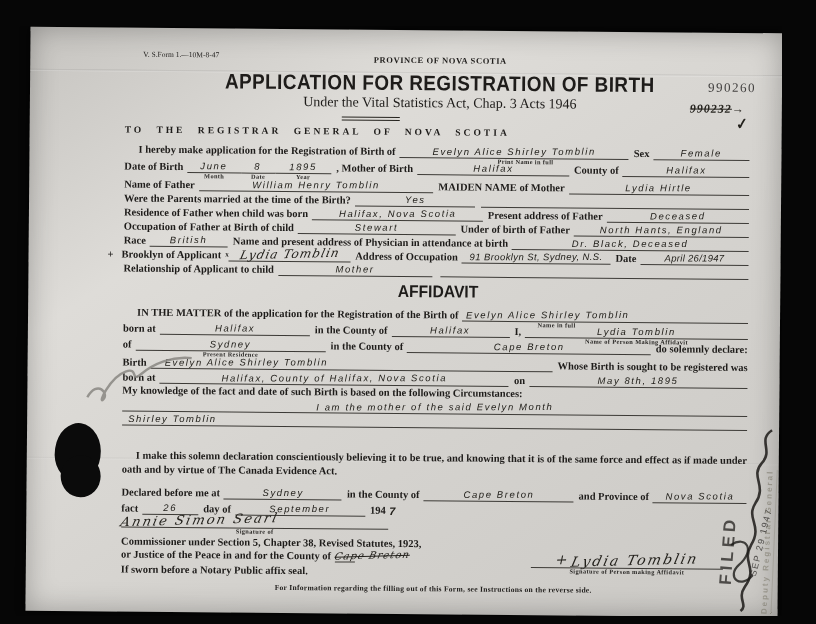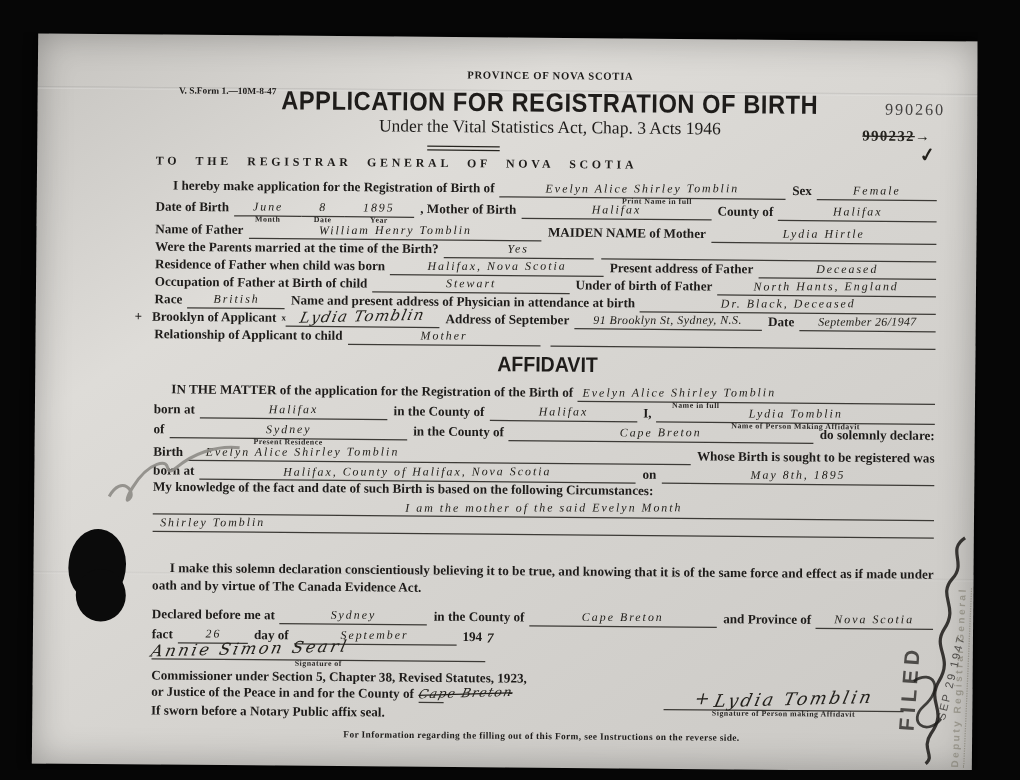--- a/index.html
+++ b/index.html
@@ -23,21 +23,21 @@
     display:flex; align-items:flex-end; white-space:nowrap;
     font-size:10.5px; font-weight:bold; line-height:12px;
   }
   .lbl { padding:0 4px 0 0; }
   .lbl.pl { padding-left:5px; }
   .blank {
     border-bottom:1px solid #3c3a36; text-align:center; position:relative;
     font-weight:normal; min-width:20px;
   }
   .hw {
-    font-family:Liberation Serif, serif; font-style:italic;
+    font-family:Liberation Sans, sans-serif; font-style:italic;
     font-size:9.5px; letter-spacing:1.6px; color:#23211c;
     display:inline-block; transform:rotate(-.6deg);
   }
   .sig {
     font-family:"DejaVu Serif", serif; font-style:italic;
     font-size:12px; letter-spacing:1px; color:#23211c;
     display:inline-block; transform:skewX(-14deg) rotate(-2deg);
   }
   .sub {
     position:absolute; top:100%; left:0; right:0; margin-top:0px;
@@ -49,31 +49,31 @@
   .plain { position:absolute; left:95px; right:32px; font-size:10.5px; font-weight:bold; }
 </style>
 </head>
 <body>
 
 <div id="paper">
 
   <div class="crease" style="top:42px"></div>
   <div class="crease" style="top:430px; opacity:.5"></div>
 
-  <span class="abs" style="left:113px; top:40px; font-size:7.5px; font-weight:bold;">V. S.Form 1.—10M-8-47</span>
+  <span class="abs" style="left:113px; top:22px; font-size:7.5px; font-weight:normal;">V. S.Form 1.—10M-8-47</span>
   <span class="abs" style="left:80px; top:25px; width:660px; text-align:center; font-size:8.5px; font-weight:bold; letter-spacing:.6px;">PROVINCE OF NOVA SCOTIA</span>
 
   <div class="abs" style="left:80px; top:41px; width:660px; text-align:center;">
     <span style="display:inline-block; transform:scaleX(.9); font-family:'Liberation Sans',sans-serif; font-weight:bold; font-size:21px; letter-spacing:.5px;">APPLICATION FOR REGISTRATION OF BIRTH</span>
   </div>
   <div class="abs" style="left:80px; top:65px; width:660px; text-align:center; font-size:14px;">Under the Vital Statistics Act, Chap. 3 Acts 1946</div>
   <div class="abs" style="left:312px; top:87px; width:58px; height:2px; border-top:1px solid #26241f; border-bottom:1px solid #26241f;"></div>
 
   <span class="abs" style="left:678px; top:47px; font-size:13px; letter-spacing:1.5px; color:#434140;">990260</span>
-  <span class="abs" style="left:660px; top:69px; font-size:12px; font-weight:bold; letter-spacing:1px; color:#26241f;"><span class="struck">990232</span><span>→</span></span>
+  <span class="abs" style="left:660px; top:69px; font-size:12px; font-weight:bold; letter-spacing:1px; color:#26241f;font-style:italic;"><span class="struck">990232</span><span>→</span></span>
   <span class="abs" style="left:706px; top:82px; font-size:15px; font-weight:bold; transform:rotate(-8deg); color:#23211c;">✓</span>
 
   <div class="abs" style="left:95px; top:97px; font-size:9.5px; font-weight:bold; letter-spacing:3px; word-spacing:7px;">TO THE REGISTRAR GENERAL OF NOVA SCOTIA</div>
 
   <div class="row" style="top:115px">
     <span class="lbl" style="padding-left:14px">I hereby make application for the Registration of Birth of</span>
     <span class="blank" style="flex:1">
       <span class="hw">Evelyn Alice Shirley Tomblin</span>
       <span class="sub" style="left:30%; right:20%;">Print Name in full</span>
     </span>
@@ -159,27 +159,27 @@
     </span>
   </div>
 
   <div class="row" style="top:220px">
     <span style="margin-left:-16px; width:14px; font-weight:bold;">+</span>
     <span class="lbl">Brooklyn of Applicant</span>
     <span style="font-size:7px; align-self:flex-start;">x</span>
     <span class="blank" style="flex:.9">
       <span class="sig">Lydia Tomblin</span>
     </span>
-    <span class="lbl pl">Address of September</span>
+    <span class="lbl pl">Address of Occupation</span>
     <span class="blank" style="flex:1.1">
       <span class="hw" style="letter-spacing:.4px">91 Brooklyn St, Sydney, N.S.</span>
     </span>
     <span class="lbl pl">Date</span>
     <span class="blank" style="flex:.8">
-      <span class="hw" style="letter-spacing:.3px">September 26/1947</span>
+      <span class="hw" style="letter-spacing:.3px">April 26/1947</span>
     </span>
   </div>
 
   <div class="row" style="top:234px">
     <span class="lbl">Relationship of Applicant to child</span>
     <span class="blank" style="flex:.5">
       <span class="hw">Mother</span>
     </span>
     <span class="blank" style="flex:1; margin-left:8px"></span>
   </div>

